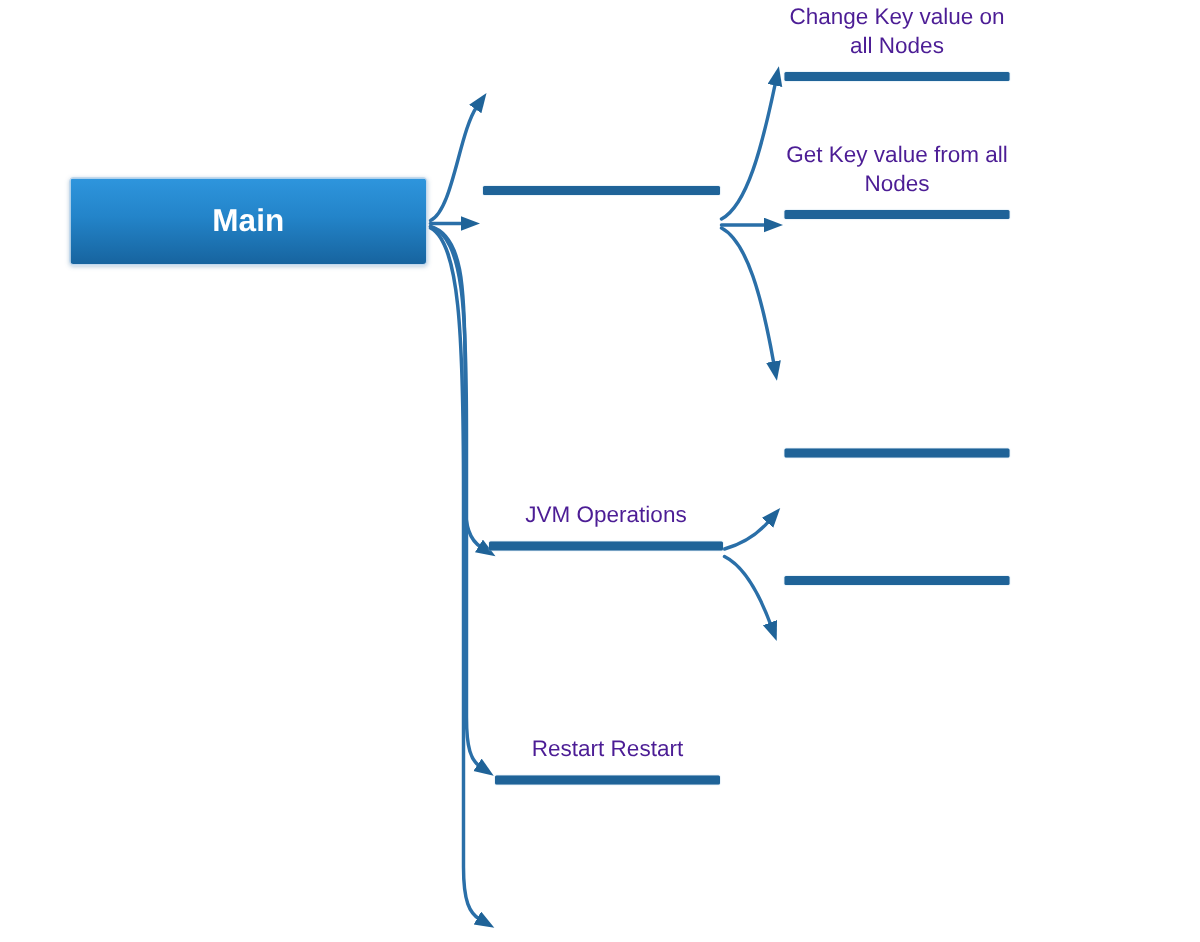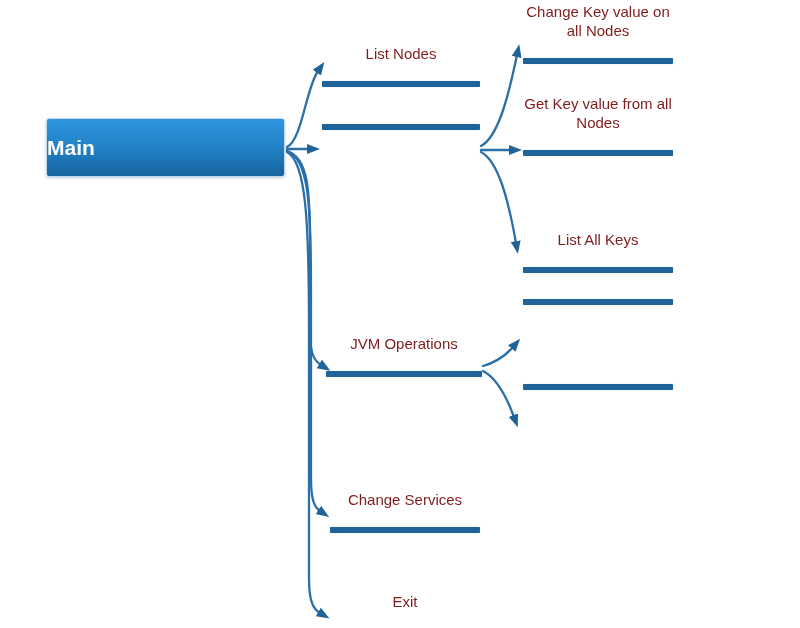--- a/index.html
+++ b/index.html
@@ -9,29 +9,29 @@
     background:#ffffff;
     overflow:hidden;
     font-family:"Liberation Sans",sans-serif;
   }
   .connectors{position:absolute;left:0;top:0;width:800px;height:628px;}
   .main-box{
     position:absolute;left:46px;top:118px;width:237px;height:57px;
     background:linear-gradient(to bottom,#2e95dd 0%,#2384c9 45%,#17649f 100%);
     border:1px solid #c2d8ec;border-radius:3px;
     box-shadow:0 1px 3px rgba(70,120,160,0.35);
-    display:flex;align-items:center;justify-content:flex-start;
+    display:flex;align-items:center;justify-content:center;
     color:#ffffff;font-size:21px;font-weight:bold;
   }
   .node{
     position:absolute;display:flex;flex-direction:column;text-align:center;
   }
   .node .lbl{
-    font-size:15px;line-height:19px;color:#7f1d1d;
-    white-space:pre-line;padding-bottom:18px;
+    font-size:15px;line-height:19px;color:#4c1d95;
+    white-space:pre-line;padding-bottom:8px;
   }
   .node .bar{
     height:6px;background:#1f6398;border-radius:1px;margin:0 15px;
     box-shadow:0 0 1px #9dc3e0;
   }
 </style>
 </head>
 <body>
 
 <div class="canvas">
@@ -53,60 +53,48 @@
       <path d="M481,152 C498,161 508,198 516,243" marker-end="url(#ah)"></path>
       <path d="M483,366 C497,362 507,354 513,347" marker-end="url(#ah)"></path>
       <path d="M483,371 C497,378 507,398 514,417" marker-end="url(#ah)"></path>
     </g>
   </svg>
 
   <div class="main-box">
     <span>Main</span>
   </div>
 
-  <div class="node" style="left:307px;top:44px;width:188px">
-    <div class="lbl">List Nodes</div>
-    <div class="bar"></div>
-  </div>
 
   <div class="node" style="left:307px;top:124px;width:188px">
     <div class="bar"></div>
   </div>
 
   <div class="node" style="left:311px;top:334px;width:186px">
     <div class="lbl">JVM Operations</div>
     <div class="bar"></div>
   </div>
 
   <div class="node" style="left:315px;top:490px;width:180px">
-    <div class="lbl">Change Services</div>
+    <div class="lbl">Restart Restart</div>
     <div class="bar"></div>
   </div>
 
-  <div class="node" style="left:315px;top:592px;width:180px">
-    <div class="lbl">Exit</div>
-    <div class="bar"></div>
-  </div>
 
   <div class="node" style="left:508px;top:2px;width:180px">
     <div class="lbl">Change Key value on
 all Nodes</div>
     <div class="bar"></div>
   </div>
 
   <div class="node" style="left:508px;top:94px;width:180px">
     <div class="lbl">Get Key value from all
 Nodes</div>
     <div class="bar"></div>
   </div>
 
-  <div class="node" style="left:508px;top:230px;width:180px">
-    <div class="lbl">List All Keys</div>
-    <div class="bar"></div>
-  </div>
 
   <div class="node" style="left:508px;top:299px;width:180px">
     <div class="bar"></div>
   </div>
 
   <div class="node" style="left:508px;top:384px;width:180px">
     <div class="bar"></div>
   </div>
 
 </div>

